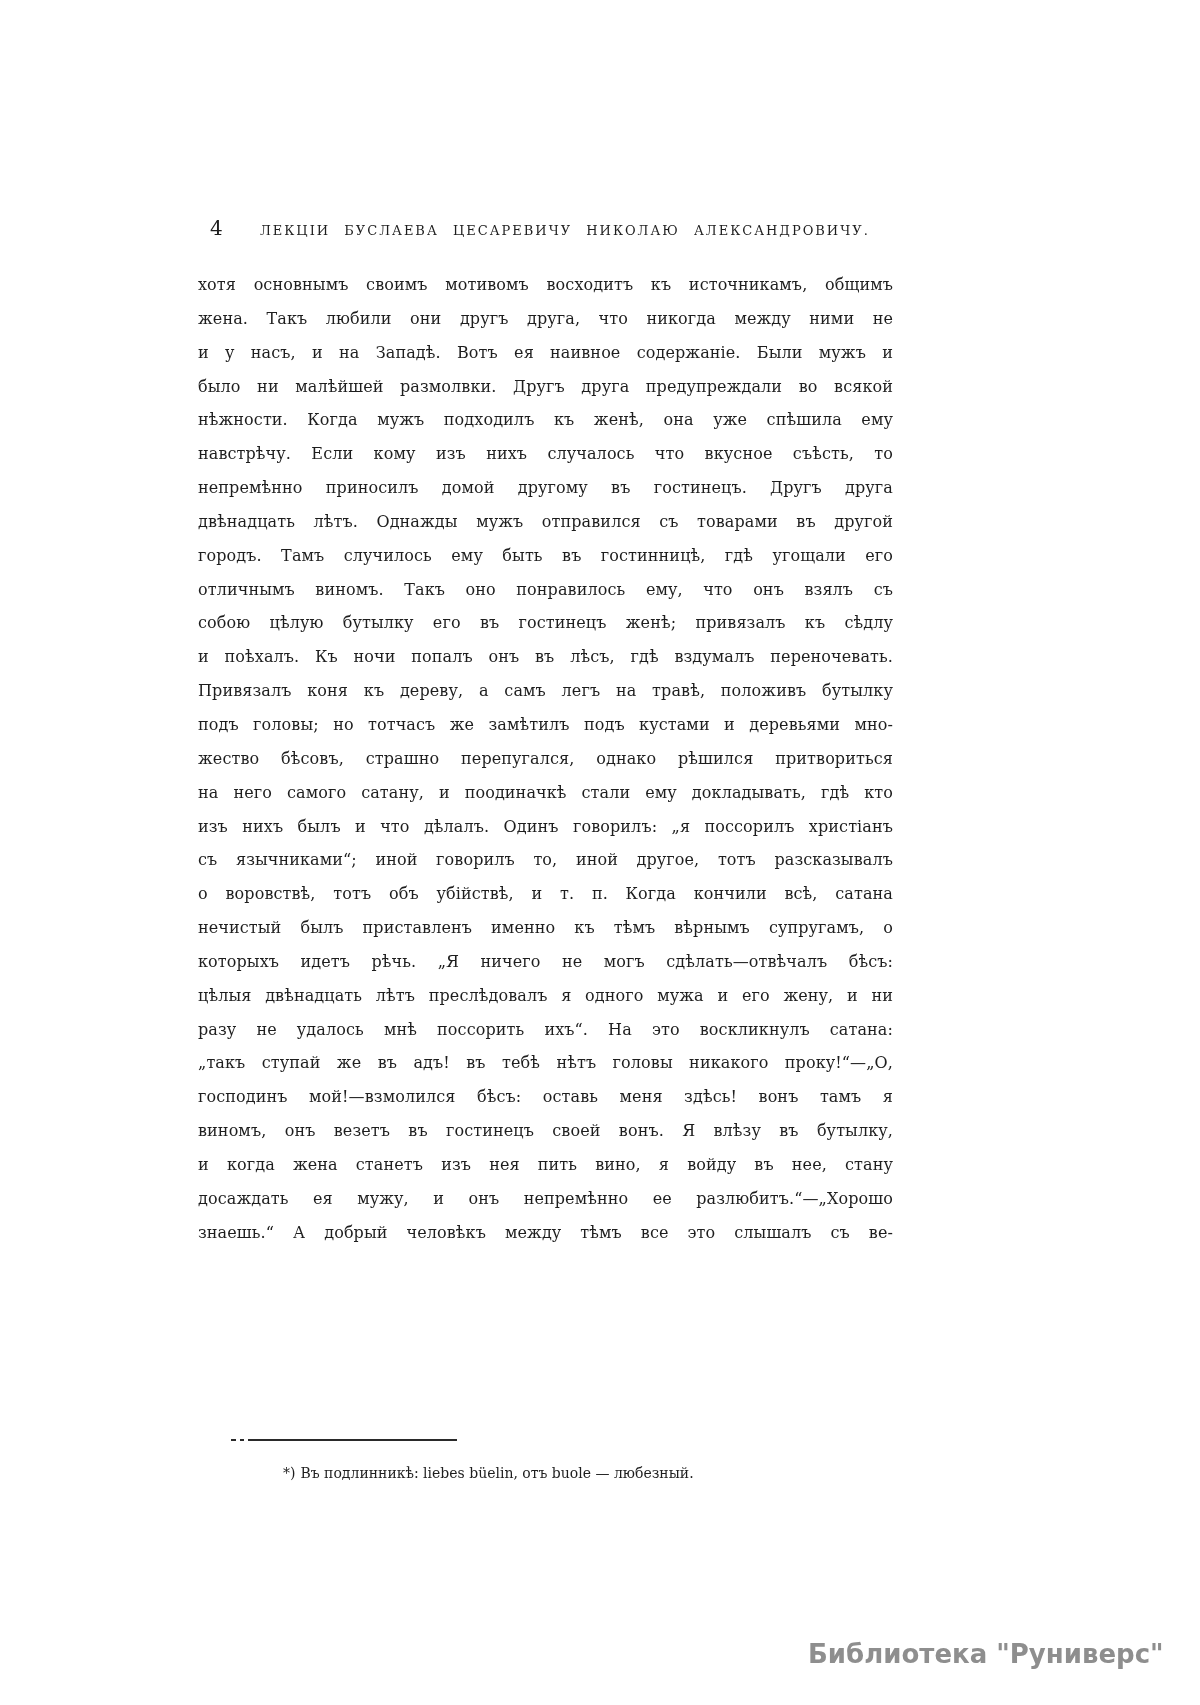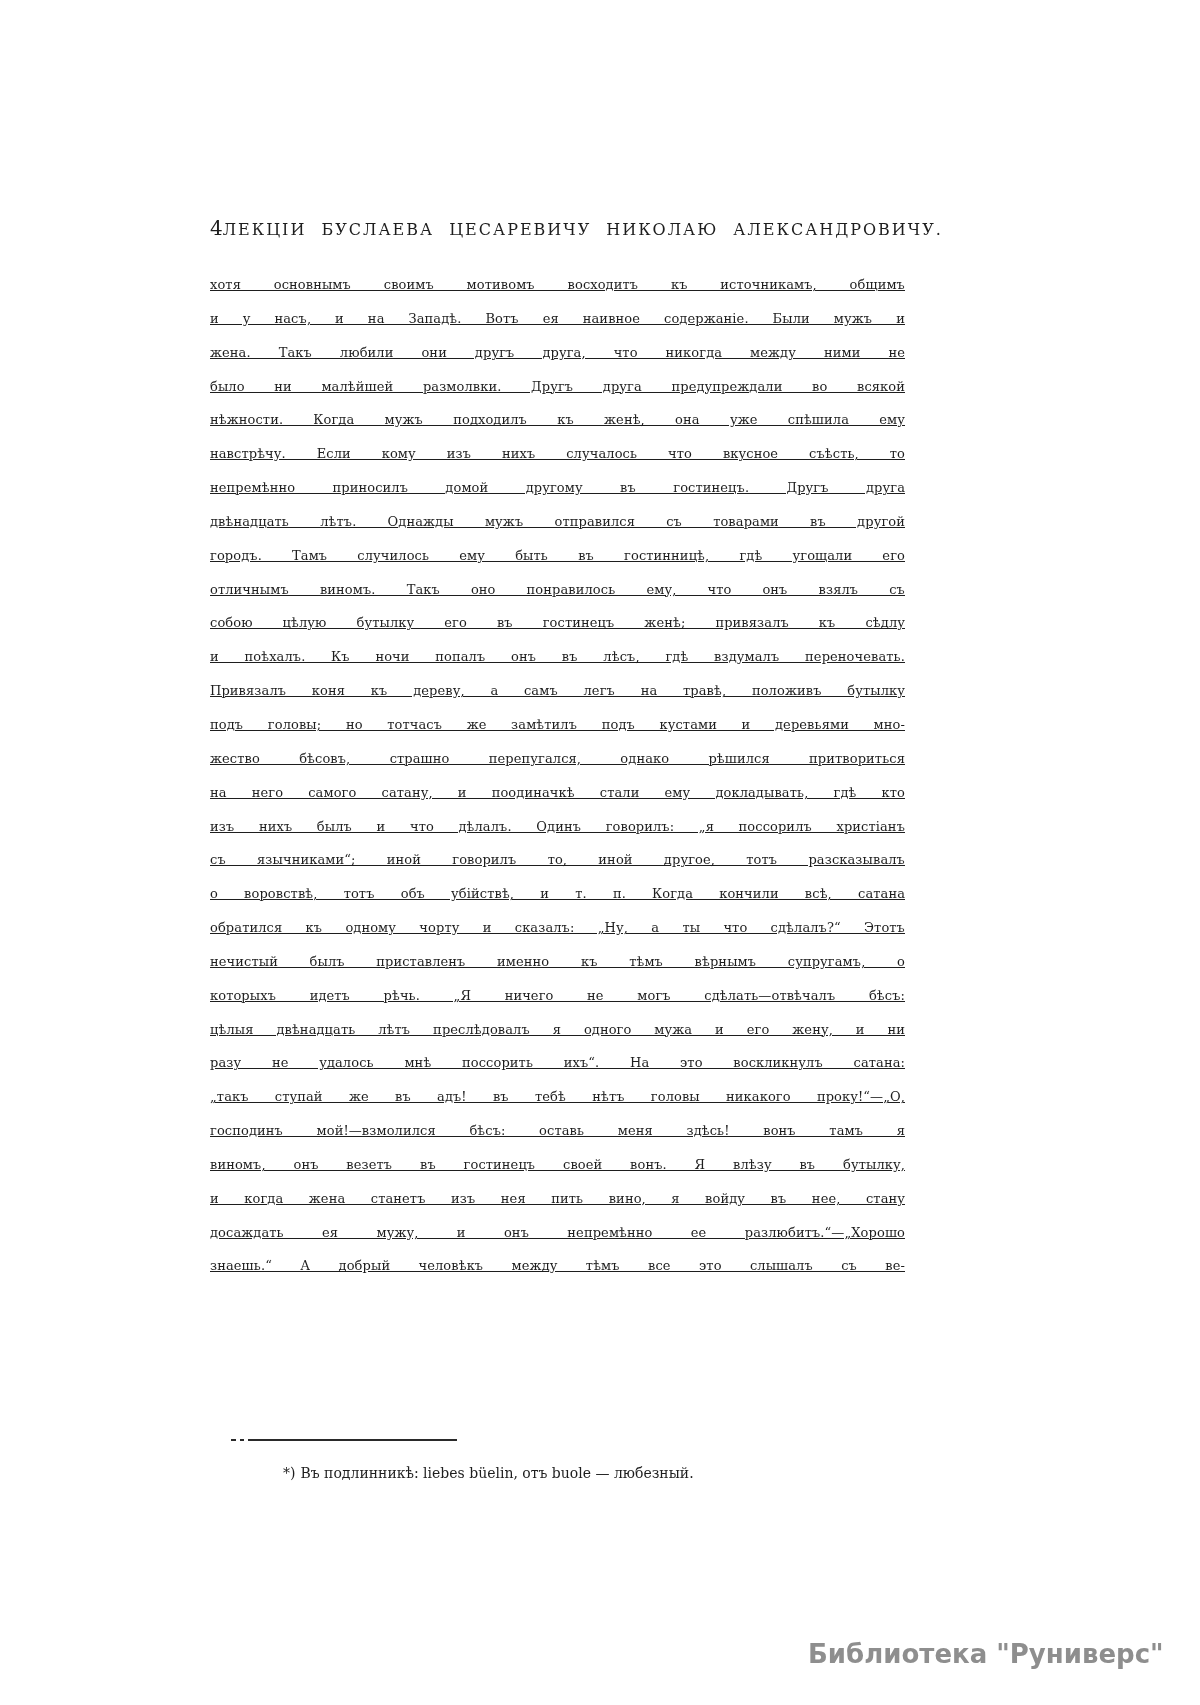--- a/index.html
+++ b/index.html
@@ -20,32 +20,31 @@
     display: flex;
     align-items: baseline;
   }
   .pagenum {
     font-size: 20px;
     flex: 0 0 auto;
   }
   .running-title {
     flex: 1 1 auto;
     text-align: center;
-    font-size: 16px;
+    font-size: 13px;
     letter-spacing: 2px;
     word-spacing: 8px;
     white-space: nowrap;
   }
   .body-text {
     position: absolute;
     top: 268px;
-    left: 210px;
+    left: 198px;
     width: 695px;
-    font-size: 13px;
-    text-decoration: underline;
+    font-size: 16px;
   }
   .text-line {
     height: 33.85px;
     line-height: 33.85px;
     text-align: justify;
     text-align-last: justify;
     word-spacing: -1px;
     letter-spacing: 0.1px;
   }
   .footnote-rule {
@@ -84,39 +83,38 @@
 
 <div class="page">
 
   <div class="header">
     <span class="pagenum">4</span>
     <span class="running-title">ЛЕКЦІИ БУСЛАЕВА ЦЕСАРЕВИЧУ НИКОЛАЮ АЛЕКСАНДРОВИЧУ.</span>
   </div>
 
   <div class="body-text">
       <div class="text-line">хотя основнымъ своимъ мотивомъ восходитъ къ источникамъ, общимъ</div>
+      <div class="text-line">жена. Такъ любили они другъ друга, что никогда между ними не</div>
       <div class="text-line">и у насъ, и на Западѣ. Вотъ ея наивное содержаніе. Были мужъ и</div>
-      <div class="text-line">жена. Такъ любили они другъ друга, что никогда между ними не</div>
       <div class="text-line">было ни малѣйшей размолвки. Другъ друга предупреждали во всякой</div>
       <div class="text-line">нѣжности. Когда мужъ подходилъ къ женѣ, она уже спѣшила ему</div>
       <div class="text-line">навстрѣчу. Если кому изъ нихъ случалось что вкусное съѣсть, то</div>
       <div class="text-line">непремѣнно приносилъ домой другому въ гостинецъ. Другъ друга</div>
       <div class="text-line">двѣнадцать лѣтъ. Однажды мужъ отправился съ товарами въ другой</div>
       <div class="text-line">городъ. Тамъ случилось ему быть въ гостинницѣ, гдѣ угощали его</div>
       <div class="text-line">отличнымъ виномъ. Такъ оно понравилось ему, что онъ взялъ съ</div>
       <div class="text-line">собою цѣлую бутылку его въ гостинецъ женѣ; привязалъ къ сѣдлу</div>
       <div class="text-line">и поѣхалъ. Къ ночи попалъ онъ въ лѣсъ, гдѣ вздумалъ переночевать.</div>
       <div class="text-line">Привязалъ коня къ дереву, а самъ легъ на травѣ, положивъ бутылку</div>
       <div class="text-line">подъ головы; но тотчасъ же замѣтилъ подъ кустами и деревьями мно-</div>
       <div class="text-line">жество бѣсовъ, страшно перепугался, однако рѣшился притвориться</div>
       <div class="text-line">на него самого сатану, и поодиначкѣ стали ему докладывать, гдѣ кто</div>
       <div class="text-line">изъ нихъ былъ и что дѣлалъ. Одинъ говорилъ: „я поссорилъ христіанъ</div>
       <div class="text-line">съ язычниками“; иной говорилъ то, иной другое, тотъ разсказывалъ</div>
       <div class="text-line">о воровствѣ, тотъ объ убійствѣ, и т. п. Когда кончили всѣ, сатана</div>
-      <div class="text-line">обратился къ одному чорту и сказалъ: „Ну, а ты что сдѣлалъ?“ Этотъ</div>
       <div class="text-line">нечистый былъ приставленъ именно къ тѣмъ вѣрнымъ супругамъ, о</div>
       <div class="text-line">которыхъ идетъ рѣчь. „Я ничего не могъ сдѣлать—отвѣчалъ бѣсъ:</div>
       <div class="text-line">цѣлыя двѣнадцать лѣтъ преслѣдовалъ я одного мужа и его жену, и ни</div>
       <div class="text-line">разу не удалось мнѣ поссорить ихъ“. На это воскликнулъ сатана:</div>
       <div class="text-line">„такъ ступай же въ адъ! въ тебѣ нѣтъ головы никакого проку!“—„О,</div>
       <div class="text-line">господинъ мой!—взмолился бѣсъ: оставь меня здѣсь! вонъ тамъ я</div>
       <div class="text-line">виномъ, онъ везетъ въ гостинецъ своей вонъ. Я влѣзу въ бутылку,</div>
       <div class="text-line">и когда жена станетъ изъ нея пить вино, я войду въ нее, стану</div>
       <div class="text-line">досаждать ея мужу, и онъ непремѣнно ее разлюбитъ.“—„Хорошо</div>
       <div class="text-line">знаешь.“ А добрый человѣкъ между тѣмъ все это слышалъ съ ве-</div>

